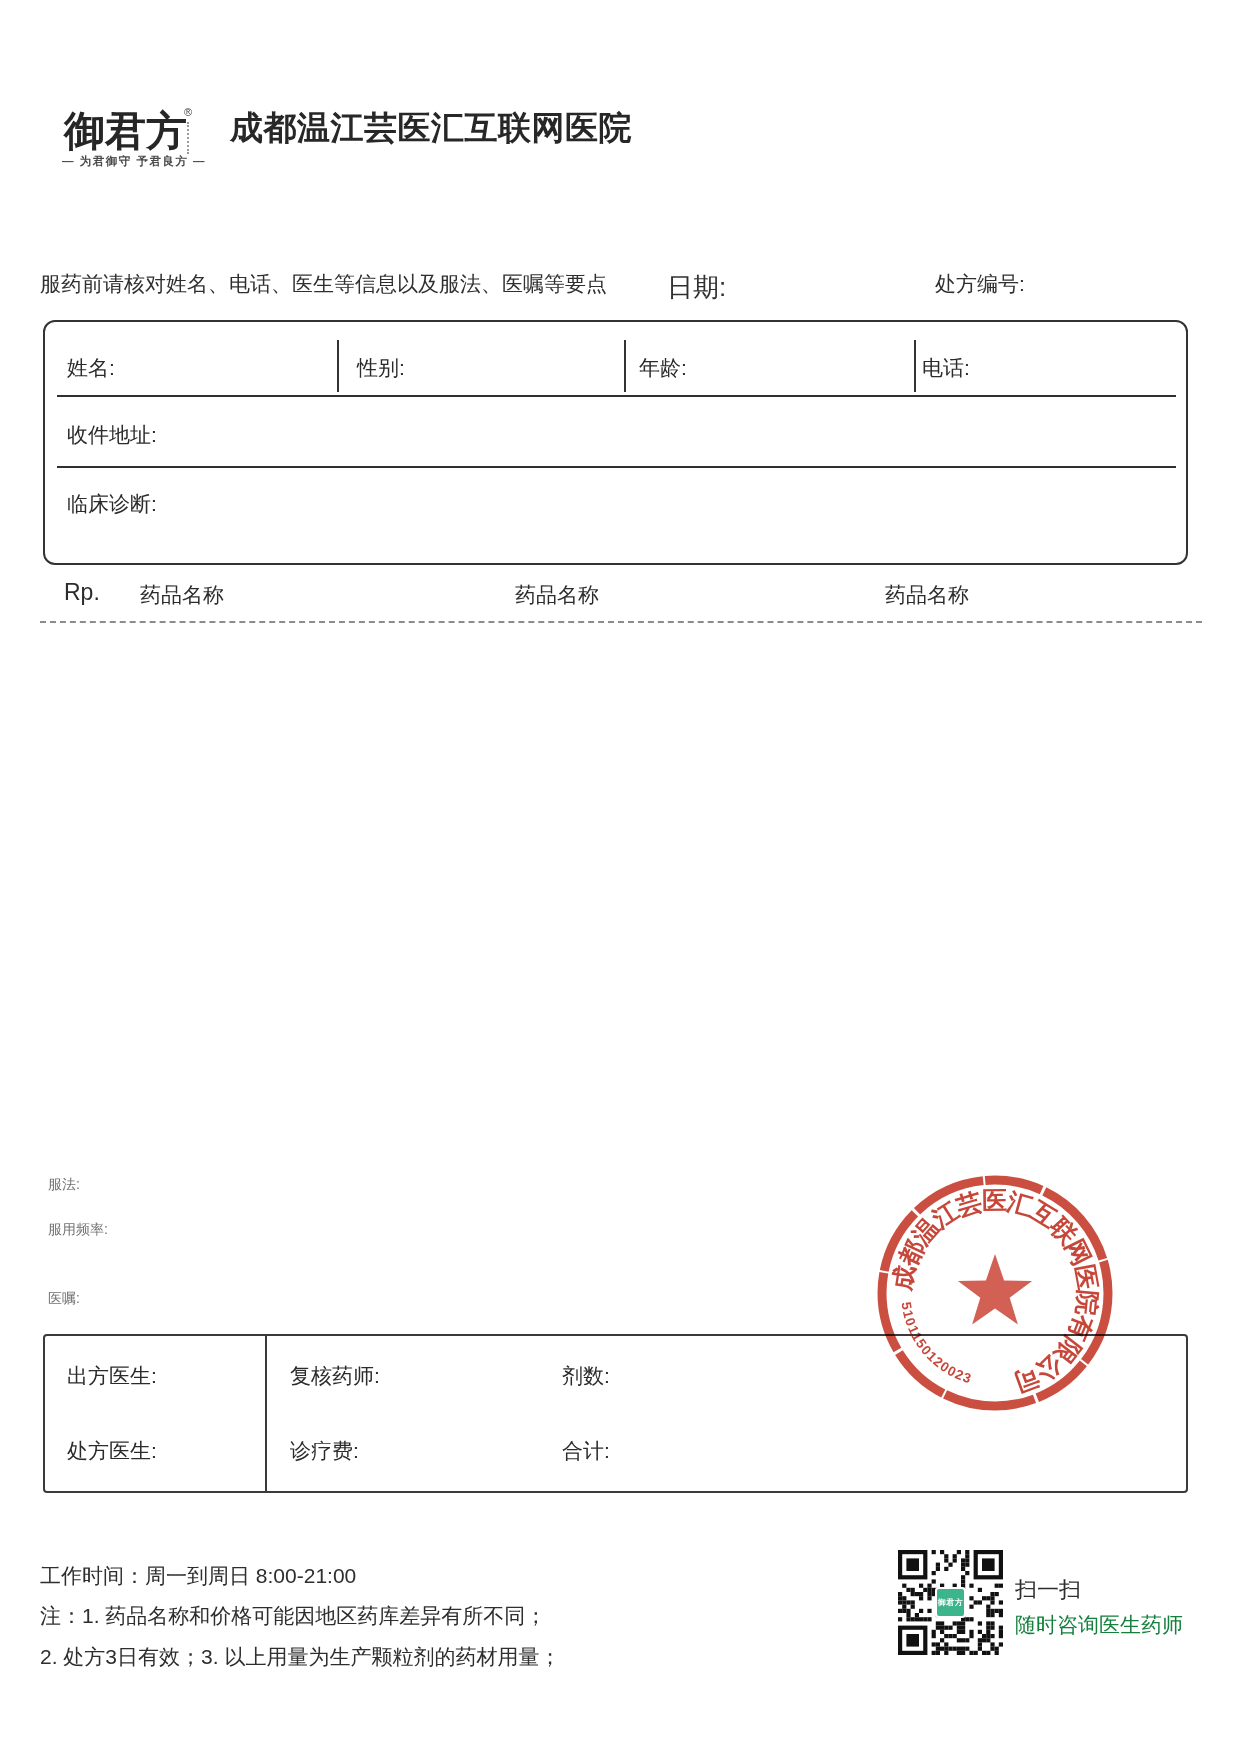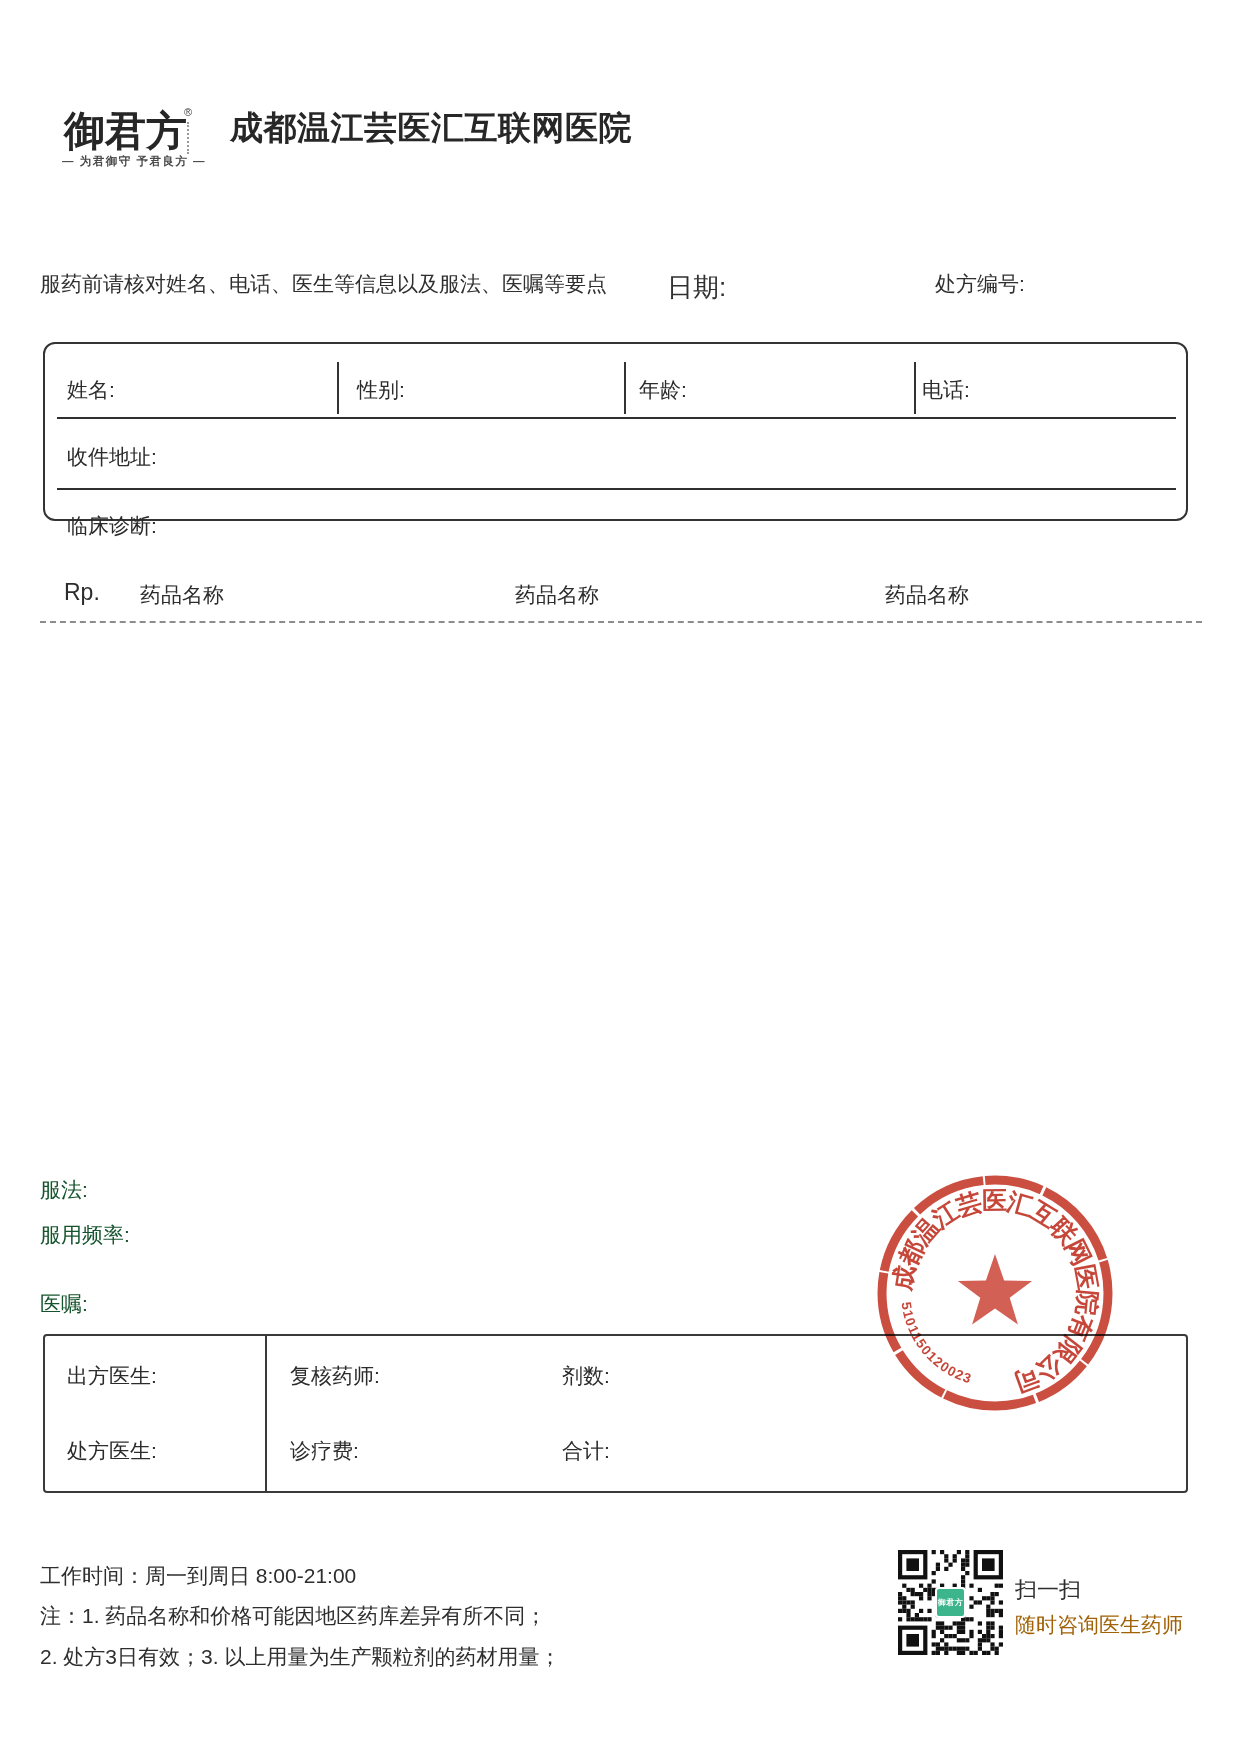--- a/index.html
+++ b/index.html
@@ -12,43 +12,43 @@
   .logo-text{left:64px;top:104px;font-size:41px;font-weight:bold;color:#262626;letter-spacing:0px;}
   .reg-mark{left:184px;top:106px;font-size:11px;color:#444;}
   .logo-vert{left:187px;top:122px;width:3px;height:32px;border-left:2px dotted #9a9a9a;}
   .logo-tagline{left:62px;top:154px;font-size:11.5px;color:#4a4a4a;letter-spacing:1.5px;font-weight:bold;}
   .hospital-title{left:230px;top:106px;font-size:33px;font-weight:bold;color:#272727;letter-spacing:0.5px;}
   
   .notice{left:40px;top:270px;font-size:21px;color:#2f2f2f;}
   .date-label{left:667px;top:270px;font-size:26px;color:#2f2f2f;}
   .rx-label{left:935px;top:270px;font-size:21px;color:#2f2f2f;}
   
-  .patient-box{left:43px;top:320px;width:1145px;height:179px;border:2px solid #333;border-radius:12px;box-sizing:border-box;margin-top:22px;}
+  .patient-box{left:43px;top:320px;width:1145px;height:245px;border:2px solid #333;border-radius:12px;box-sizing:border-box;}
   .p-label{font-size:21px;color:#2b2b2b;}
   .vdiv{position:absolute;top:18px;height:52px;width:0;border-left:2px solid #333;}
   .hline{position:absolute;left:12px;right:10px;height:0;border-top:2.5px solid #2f2f2f;}
   
   .rp{left:64px;top:579px;font-size:23px;color:#2c2c2c;}
   .drug-h{top:581px;font-size:21px;color:#2c2c2c;}
   .dash-line{left:40px;top:621px;width:1162px;height:0;border-top:2px dashed #8c8c8c;}
   
-  .usage{font-size:21px;color:#14532d;left:40px;}
+  .usage{font-size:14px;color:#737373;left:48px;}
   
   .stamp{left:845px;top:1145px;width:300px;height:300px;mix-blend-mode:multiply;opacity:0.93;pointer-events:none;}
   
   .sign-box{left:43px;top:1334px;width:1145px;height:159px;border:2px solid #3a3a3a;border-radius:4px;box-sizing:border-box;}
   .sign-div{position:absolute;left:220px;top:0;bottom:0;width:0;border-left:2px solid #3a3a3a;}
   .s-label{position:absolute;font-size:21px;color:#2b2b2b;}
   
   .foot{font-size:21px;color:#2e2e2e;left:40px;}
   .qr-wrap{left:898px;top:1550px;width:105px;height:105px;}
   .qr-center{position:absolute;left:37px;top:37px;width:31px;height:31px;background:#3db58c;border:2px solid #fff;border-radius:4px;box-sizing:border-box;
              display:flex;align-items:center;justify-content:center;color:#fff;font-size:8px;font-weight:bold;letter-spacing:0.5px;}
   .scan-label{left:1015px;top:1575px;font-size:22px;color:#2e2e2e;}
-  .scan-hint{left:1015px;top:1611px;font-size:21px;color:#a16207;}
+  .scan-hint{left:1015px;top:1611px;font-size:21px;color:#15803d;}
 </style>
 </head>
 <body>
 
 <div class="page">
 
   <div class="abs logo-text">御君方</div>
   <div class="abs reg-mark">®</div>
   <div class="abs logo-vert"></div>
   <div class="abs logo-tagline">— 为君御守 予君良方 —</div>

